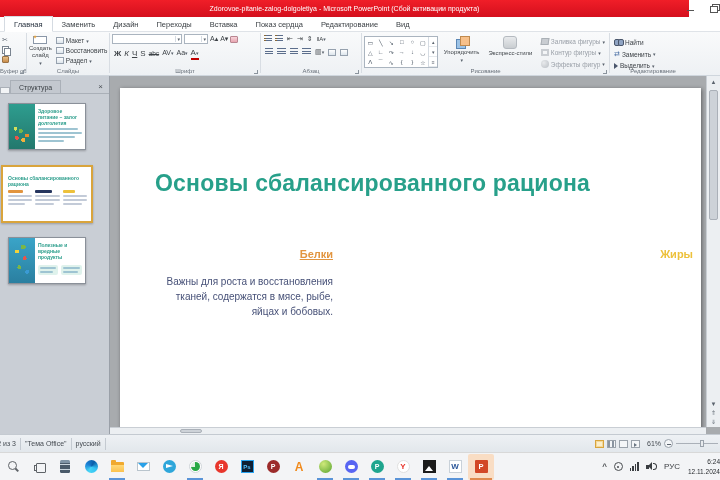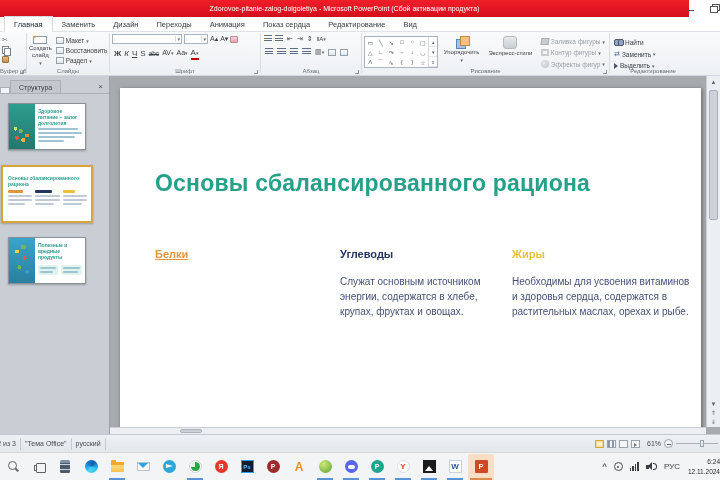--- a/index.html
+++ b/index.html
@@ -124,21 +124,21 @@
   .tline.g{background:#c3cbd8;}
   .tcols{display:flex;gap:3px;margin-top:3px;}
   .tcols .c{flex:1;}
   .thead{height:2.5px;border-radius:1px;margin-bottom:2px;}
   .tbox{background:#dff2ec;border-radius:2px;padding:2px;margin-top:2px;}
   
   .canvas{position:relative;flex:1;background:#a8abae;}
   .slide{position:absolute;left:10px;top:12px;width:581px;height:343px;background:#fff;
     box-shadow:1px 1px 4px rgba(0,0,0,.45);}
   .slide-title{position:absolute;left:35px;top:82px;font-size:23px;font-weight:bold;color:#27a08a;white-space:nowrap;letter-spacing:.2px;}
-  .col{position:absolute;top:160px;}
+  .col{position:absolute;top:160px;text-align:right;}
   .col .h{font-size:11px;font-weight:bold;margin-bottom:14px;}
   .col .b{font-size:10px;line-height:15px;color:#465077;}
   .col1{left:35px;width:178px;} .col1 .h{color:#e2953f;text-decoration:underline;}
   .col2{left:220px;width:165px;} .col2 .h{color:#25355e;}
   .col3{left:392px;width:181px;} .col3 .h{color:#edc13b;}
   
   .vscroll{position:absolute;right:0;top:0;bottom:7px;width:14px;background:#eceff2;border-left:1px solid #c9ced4;}
   .vs-up{position:absolute;top:0;left:0;right:0;height:12px;text-align:center;font-size:6px;color:#5a636d;line-height:12px;}
   .vs-thumb{position:absolute;left:2px;right:2px;top:14px;height:130px;background:#cdd2d8;border:1px solid #aab0b8;border-radius:2px;}
   .vs-bottom{position:absolute;bottom:0;left:0;right:0;display:flex;flex-direction:column;align-items:center;}
@@ -225,21 +225,21 @@
       <span class="wb wb-min"></span>
       <span class="wb wb-restore"></span>
     </div>
   </div>
 
   <div class="tabsrow">
     <span class="rtab active">Главная</span>
     <span class="rtab">Заменить</span>
     <span class="rtab">Дизайн</span>
     <span class="rtab">Переходы</span>
-    <span class="rtab">Анимация</span>
+    <span class="rtab">Вставка</span>
     <span class="rtab">Показ сердца</span>
     <span class="rtab">Редактирование</span>
     <span class="rtab">Вид</span>
   </div>
 
   <div class="ribbon">
 
     <div class="rgroup g-clip">
       <div class="clipcol">
         <span class="ic-scissors">✂</span>
@@ -473,28 +473,24 @@
 
       </div>
     </div>
 
     <div class="canvas">
       <div class="slide">
         <div class="slide-title">Основы сбалансированного рациона</div>
 
         <div class="col col1">
           <div class="h">Белки</div>
-        </div>
-        <div class="col col2">
-          <div class="h">Углеводы</div>
-          <div class="b">Служат основным источником энергии, содержатся в хлебе, крупах, фруктах и овощах.</div>
+          <div class="b">Важны для роста и восстановления тканей, содержатся в мясе, рыбе, яйцах и бобовых.</div>
         </div>
         <div class="col col3">
           <div class="h">Жиры</div>
-          <div class="b">Необходимы  для усвоения витаминов и здоровья  сердца, содержатся в растительных маслах, орехах и рыбе.</div>
         </div>
       </div>
 
       <div class="vscroll">
         <span class="vs-up">▲</span>
         <span class="vs-thumb"></span>
         <div class="vs-bottom">
           <span>▼</span>
           <span>⇑</span>
           <span>⇓</span>

